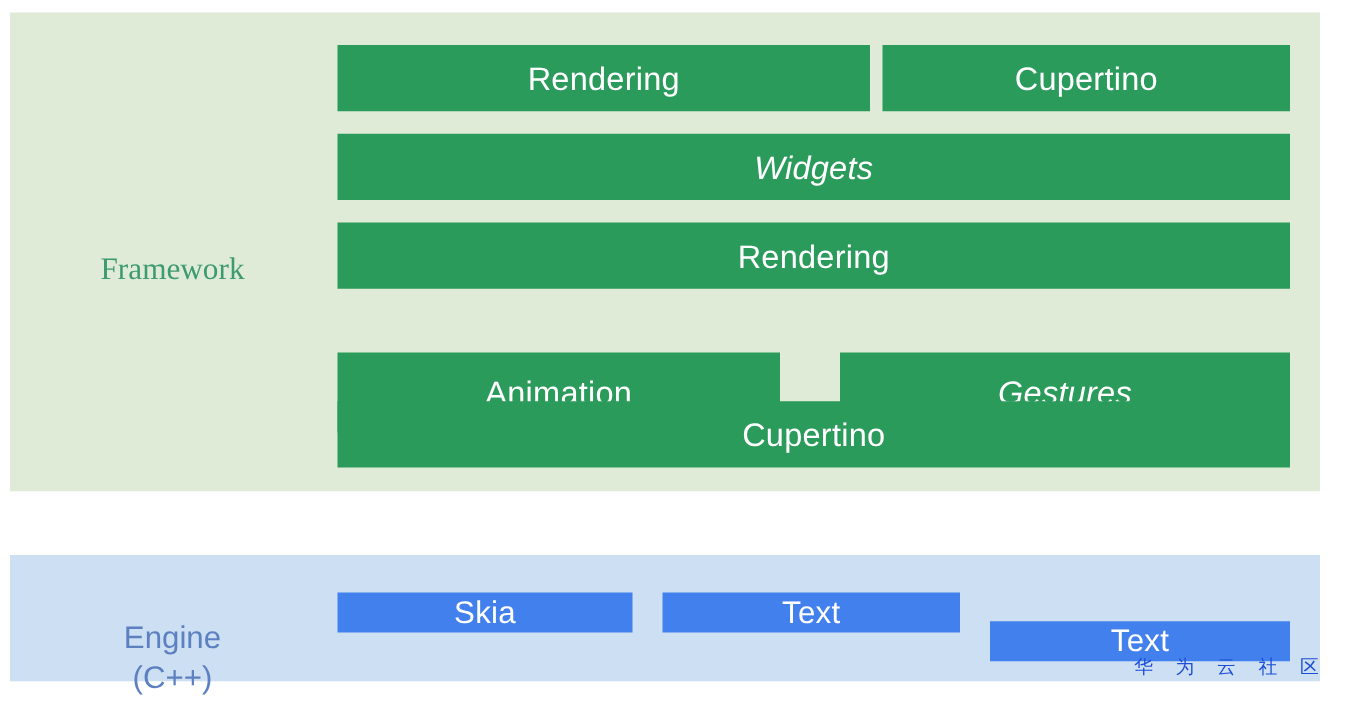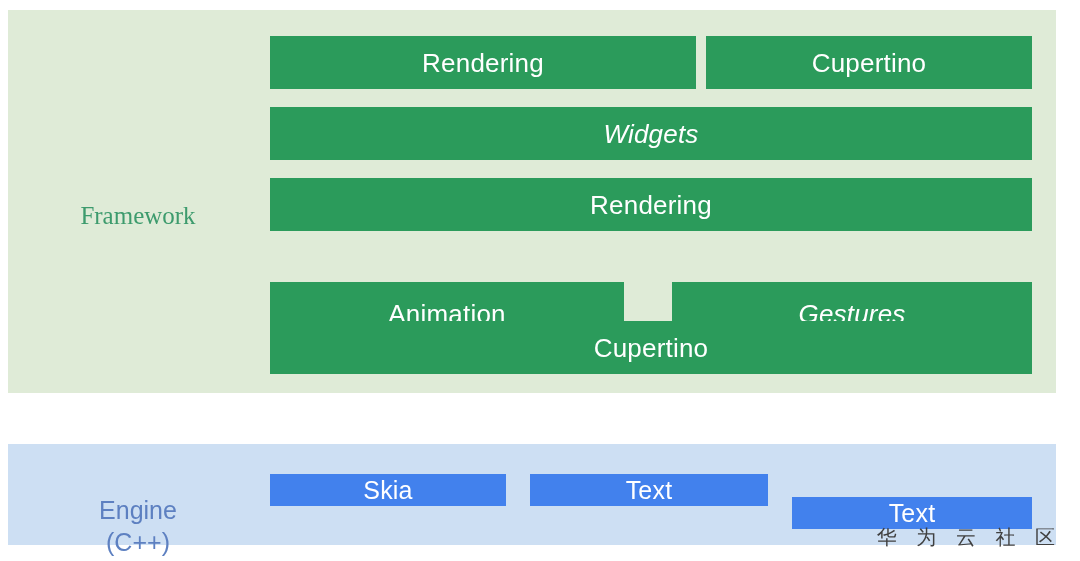--- a/index.html
+++ b/index.html
@@ -99,23 +99,23 @@
   
   .gap { height: 100%; }
   .gap-sm { width: 10px; }
   .gap-md { width: 24px; }
 
   
   .watermark {
     position: absolute;
     right: 18px;
     top: 524px;
-    font-size: 20px;
+    font-size: 15px;
     letter-spacing: 7px;
-    color: #404040;
+    color: #1d4ed8;
     user-select: none;
   }
 </style>
 </head>
 <body>
 
 <div id="diagram">
 
   <div class="layer layer-framework"></div>
 

